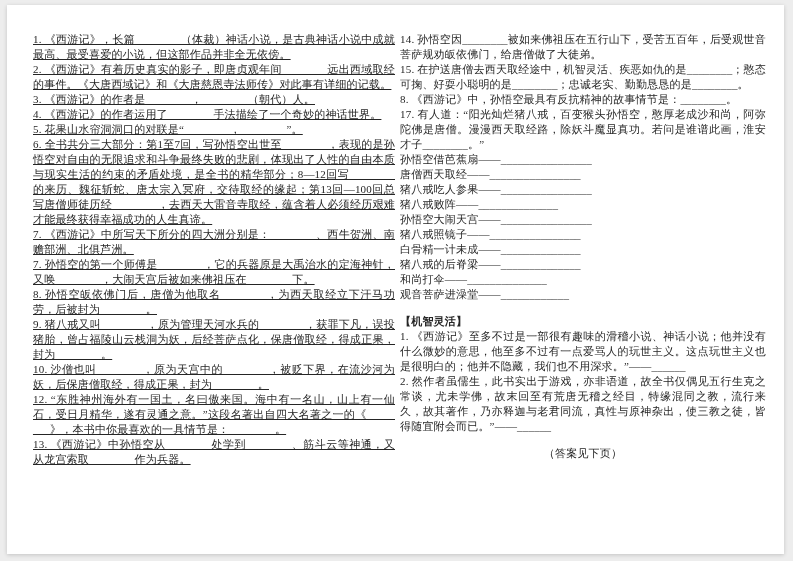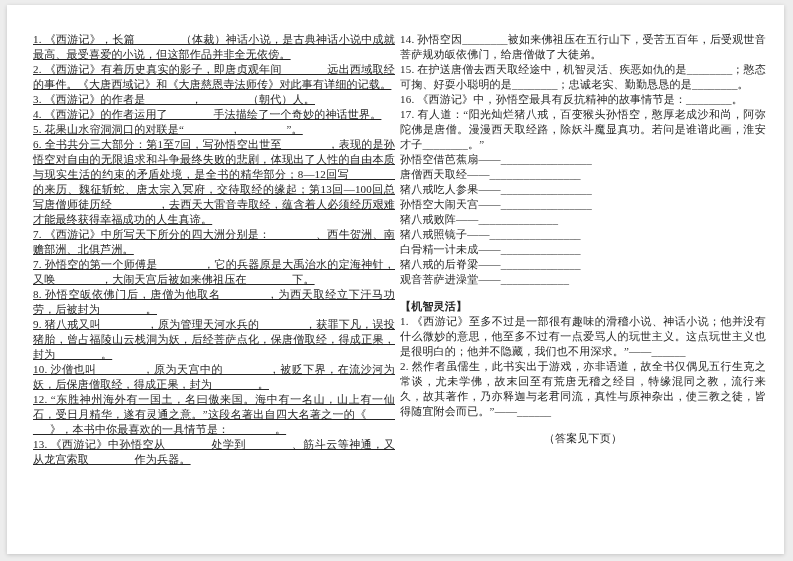--- a/index.html
+++ b/index.html
@@ -81,31 +81,32 @@
       <p class="q">8. 孙悟空皈依佛门后，唐僧为他取名________，为西天取经立下汗马功劳，后被封为________。</p>
       <p class="q">9. 猪八戒又叫________，原为管理天河水兵的________，获罪下凡，误投猪胎，曾占福陵山云栈洞为妖，后经菩萨点化，保唐僧取经，得成正果，封为________。</p>
       <p class="q">10. 沙僧也叫________，原为天宫中的________，被贬下界，在流沙河为妖，后保唐僧取经，得成正果，封为________。</p>
       <p class="q">12. “东胜神州海外有一国土，名曰傲来国。海中有一名山，山上有一仙石，受日月精华，遂有灵通之意。”这段名著出自四大名著之一的《________》，本书中你最喜欢的一具情节是：________。</p>
       <p class="q">13. 《西游记》中孙悟空从________处学到________、筋斗云等神通，又从龙宫索取________作为兵器。</p>
     </div>
 
     <div class="col col-right">
       <p class="q">14. 孙悟空因________被如来佛祖压在五行山下，受苦五百年，后受观世音菩萨规劝皈依佛门，给唐僧做了大徒弟。</p>
       <p class="q">15. 在护送唐僧去西天取经途中，机智灵活、疾恶如仇的是________；憨态可掬、好耍小聪明的是________；忠诚老实、勤勤恳恳的是________。</p>
-      <p class="q">16. 《西游记》中，孙悟空最具有反抗精神的故事情节是：________。</p>
+      <p class="q">8. 《西游记》中，孙悟空最具有反抗精神的故事情节是：________。</p>
       <p class="q">17. 有人道：“阳光灿烂猪八戒，百变猴头孙悟空，憨厚老成沙和尚，阿弥陀佛是唐僧。漫漫西天取经路，除妖斗魔显真功。若问是谁谱此画，淮安才子________。”</p>
 
       <p class="x-item">孙悟空借芭蕉扇——________________</p>
       <p class="x-item">唐僧西天取经——________________</p>
       <p class="x-item">猪八戒吃人参果——________________</p>
+      <p class="x-item">猪八戒败阵——______________</p>
       <p class="x-item">孙悟空大闹天宫——________________</p>
-      <p class="x-item">猪八戒败阵——______________</p>
       <p class="x-item">猪八戒照镜子——________________</p>
       <p class="x-item">白骨精一计未成——______________</p>
       <p class="x-item">猪八戒的后脊梁——______________</p>
+      <p class="x-item">和尚打伞——______________</p>
       <p class="x-item">观音菩萨进澡堂——____________</p>
 
       <p class="heading">【机智灵活】</p>
       <p class="q">1. 《西游记》至多不过是一部很有趣味的滑稽小说、神话小说；他并没有什么微妙的意思，他至多不过有一点爱骂人的玩世主义。这点玩世主义也是很明白的；他并不隐藏，我们也不用深求。”——______</p>
       <p class="q">2. 然作者虽儒生，此书实出于游戏，亦非语道，故全书仅偶见五行生克之常谈，尤未学佛，故末回至有荒唐无稽之经目，特缘混同之教，流行来久，故其著作，乃亦释迦与老君同流，真性与原神杂出，使三教之徒，皆得随宜附会而已。”——______</p>
 
       <p class="footer-note">（答案见下页）</p>
     </div>
 
   </div>

